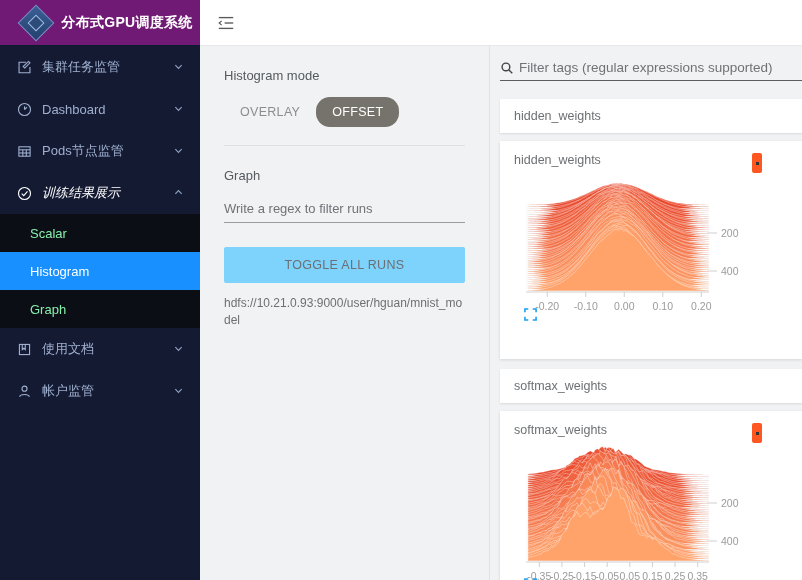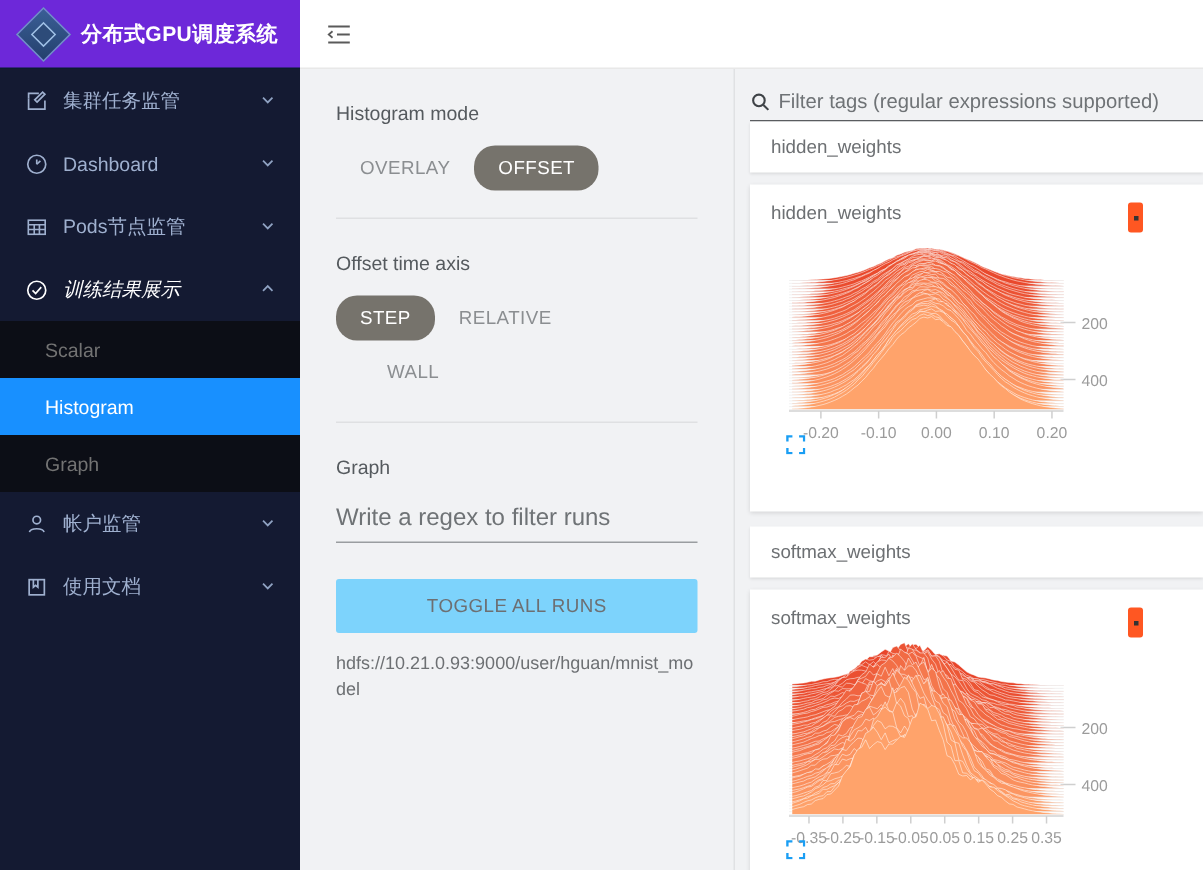--- a/index.html
+++ b/index.html
@@ -14,24 +14,25 @@
   
   .sidebar {
     width: 200px; height: 580px;
     background: #141a32;
     flex: 0 0 200px;
     display: flex; flex-direction: column;
     overflow: hidden;
   }
   .logo-bar {
     height: 46px; flex: 0 0 46px;
-    background: #6d28d9;
+    background: #701a75;
     display: flex; align-items: center;
     padding-left: 12px;
     border-bottom: 1px solid #0a1b31;
+    justify-content: center;
   }
   .logo-mark {
     width: 34px; height: 34px;
     position: relative; flex: 0 0 34px;
     margin-right: 8px;
   }
   .logo-mark .diamond {
     position: absolute; left: 4px; top: 4px;
     width: 26px; height: 26px;
     background: linear-gradient(135deg,#3a5f96,#24406d);
@@ -67,21 +68,21 @@
     flex: 0 0 12px; font-size: 9px; color: #8fa2c2;
     line-height: 1;
   }
   .menu-item.open { color: #ffffff; font-style: italic; }
   .menu-item.open .mi-icon { color: #ffffff; }
 
   .submenu { background: #0c0e16; }
   .submenu-item {
     height: 38px; display: flex; align-items: center;
     padding-left: 30px;
-    color: #737373; font-size: 13px; cursor: pointer;
+    color: #86efac; font-size: 13px; cursor: pointer;
   }
   .submenu-item.active { background: #1890ff; color: #ffffff; }
 
   
   .main {
     flex: 1 1 auto; height: 580px;
     display: flex; flex-direction: column;
     background: #ffffff; overflow: hidden;
   }
   .topbar {
@@ -118,21 +119,21 @@
     font-size: 12.5px; color: #8b8e91;
     padding: 8px 16px; border-radius: 3px;
     cursor: pointer; letter-spacing: .3px; background: transparent;
     border: none; font-family: inherit;
   }
   .tbtn.sel { background: #76736c; color: #ffffff; border-radius: 14px; }
   .wallrow { margin-top: 6px; padding-left: 18px; }
 
   .runs-input {
     width: 100%; border: none; border-bottom: 1px solid #9a9da0;
-    background: transparent; font-size: 16px; color: #6f7376;
+    background: transparent; font-size: 13px; color: #6f7376;
     padding: 4px 0 6px 0; outline: none; font-family: inherit;
   }
   .runs-input::placeholder { color: #6f7376; }
   .toggle-all {
     width: 100%; margin-top: 24px;
     background: #7dd3fc; border: none;
     color: #6d6f72; font-size: 12.5px; letter-spacing: .3px;
     padding: 11px 0; cursor: pointer; font-family: Liberation Sans, sans-serif;
     border-radius: 2px;
   }
@@ -144,21 +145,21 @@
   
   .charts {
     flex: 1 1 auto; background: #f1f2f4;
     padding: 14px 0 0 10px;
     overflow: hidden; position: relative;
   }
   .filter-row {
     display: flex; align-items: center;
     border-bottom: 1px solid #5b5d60;
     padding-bottom: 5px; margin-right: 0px;
-    margin-bottom: 0;
+    margin-bottom: 18px;
   }
   .filter-row .search-ico { color: #3f4347; margin-right: 5px; display:flex; }
   .filter-input {
     border: none; background: transparent; outline: none;
     font-size: 13.5px; color: #6f7376; width: 100%;
     font-family: inherit;
   }
   .filter-input::placeholder { color: #6f7376; }
 
   .cat-header {
@@ -281,40 +282,40 @@
           <span>Histogram</span>
         </div>
         <div class="submenu-item">
           <span>Graph</span>
         </div>
       </div>
 
       <div class="menu-item">
         <span class="mi-icon">
           <svg width="15" height="15" viewBox="0 0 16 16" fill="none" stroke="currentColor" stroke-width="1.2">
-            <circle cx="8" cy="5" r="2.7"></circle>
-              <path d="M2.8 13.6 C3.6 10.4 12.4 10.4 13.2 13.6"></path>
+            <rect x="2.6" y="2.6" width="10.8" height="10.8"></rect>
+              <path d="M5.6 2.6 V8 L7.2 6.7 L8.8 8 V2.6"></path>
           </svg>
         </span>
-        <span class="mi-label">帐户监管</span>
+        <span class="mi-label">使用文档</span>
         <span class="mi-arrow">
           <svg width="9" height="9" viewBox="0 0 10 10" fill="none" stroke="currentColor" stroke-width="1.3">
               <path d="M1.5 3.5 L5 7 L8.5 3.5"></path>
             </svg>
         </span>
       </div>
 
       <div class="menu-item">
         <span class="mi-icon">
           <svg width="15" height="15" viewBox="0 0 16 16" fill="none" stroke="currentColor" stroke-width="1.2">
-            <rect x="2.6" y="2.6" width="10.8" height="10.8"></rect>
-              <path d="M5.6 2.6 V8 L7.2 6.7 L8.8 8 V2.6"></path>
+            <circle cx="8" cy="5" r="2.7"></circle>
+              <path d="M2.8 13.6 C3.6 10.4 12.4 10.4 13.2 13.6"></path>
           </svg>
         </span>
-        <span class="mi-label">使用文档</span>
+        <span class="mi-label">帐户监管</span>
         <span class="mi-arrow">
           <svg width="9" height="9" viewBox="0 0 10 10" fill="none" stroke="currentColor" stroke-width="1.3">
               <path d="M1.5 3.5 L5 7 L8.5 3.5"></path>
             </svg>
         </span>
       </div>
 
     </div>
   </div>
 
@@ -336,30 +337,20 @@
       <div class="controls">
 
         <div class="ctrl-section">
           <div class="ctrl-title">Histogram mode</div>
           <div class="btn-row">
             <button class="tbtn">OVERLAY</button>
             <button class="tbtn sel">OFFSET</button>
           </div>
         </div>
 
-        <div class="ctrl-section">
-          <div class="ctrl-title">Offset time axis</div>
-          <div class="btn-row">
-            <button class="tbtn sel">STEP</button>
-            <button class="tbtn">RELATIVE</button>
-          </div>
-          <div class="btn-row wallrow">
-            <button class="tbtn">WALL</button>
-          </div>
-        </div>
 
         <div class="ctrl-section last">
           <div class="ctrl-title">Graph</div>
           <input class="runs-input" type="text" placeholder="Write a regex to filter runs" style="">
           <button class="toggle-all">TOGGLE ALL RUNS</button>
           <div class="run-path">hdfs://10.21.0.93:9000/user/hguan/mnist_model</div>
         </div>
 
       </div>
 

